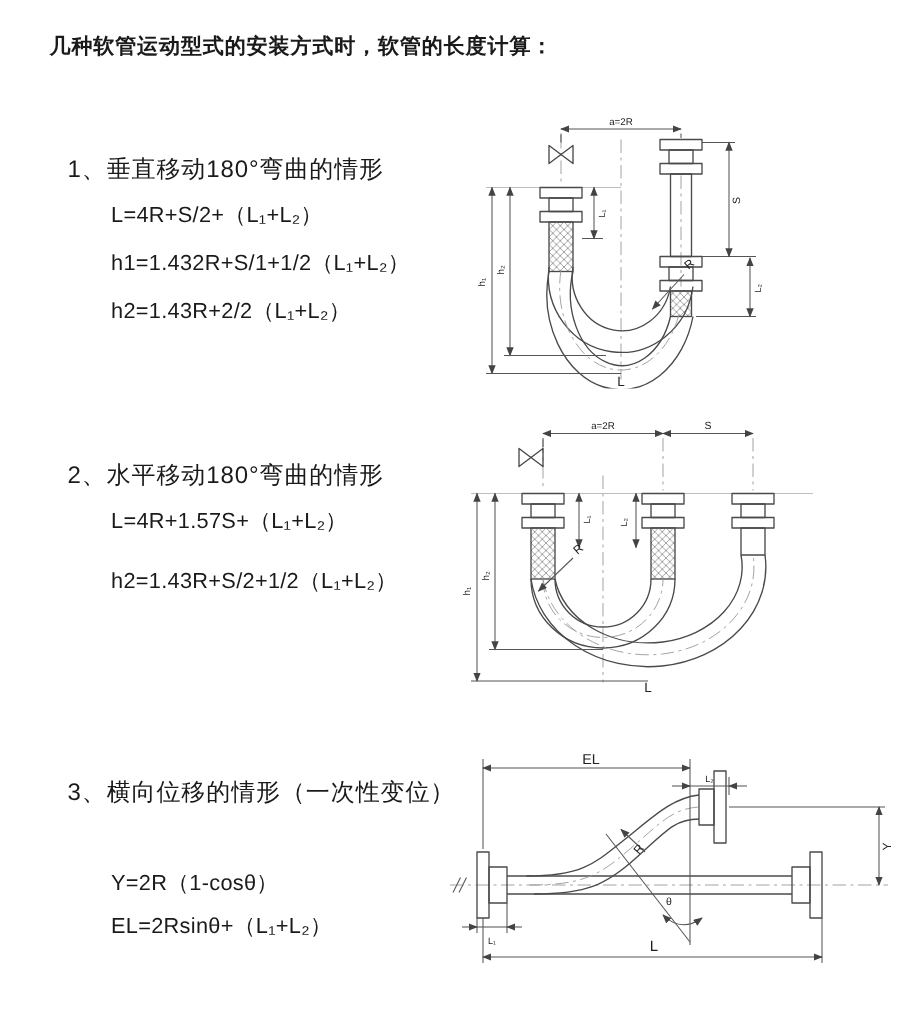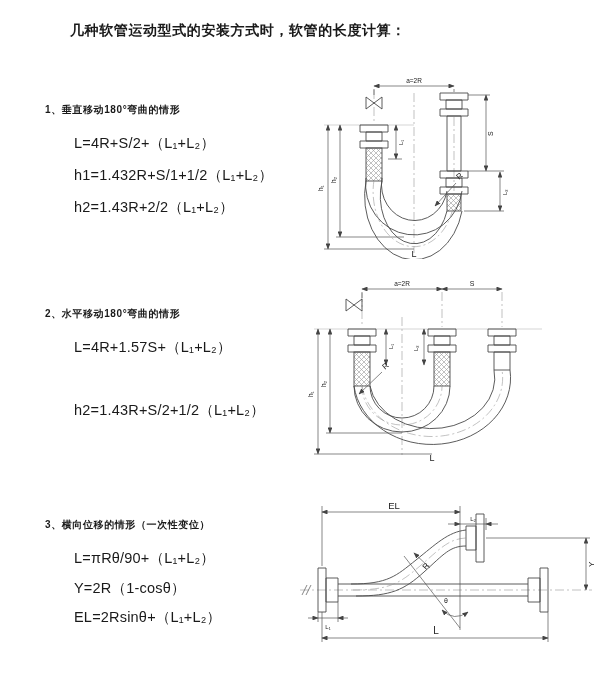--- a/index.html
+++ b/index.html
@@ -1,22 +1,22 @@
 <!DOCTYPE html>
 <html><head>
 <meta charset="utf-8">
 <style>
   html,body{margin:0;padding:0;background:#fff;}
   .page{position:relative;width:600px;height:675px;background:#ffffff;overflow:hidden;
         font-family:"Liberation Sans","DejaVu Sans",sans-serif;color:#1a1a1a;}
-  .title{position:absolute;left:33px;top:22px;font-size:14px;font-weight:bold;letter-spacing:.6px;margin-left:37px;}
-  .sec-heading{position:absolute;left:45px;font-size:10px;font-weight:bold;letter-spacing:.6px;}
+  .title{position:absolute;left:33px;top:22px;font-size:14px;font-weight:bold;letter-spacing:.6px;}
+  .sec-heading{position:absolute;left:45px;font-size:16px;font-weight:normal;letter-spacing:.6px;}
   .formula{position:absolute;left:74px;font-size:14.5px;letter-spacing:.2px;}
   .h1{top:103px}.f11{top:134px}.f12{top:166px}.f13{top:198px}
-  .h2{top:307px}.f21{top:338px}.f22{top:370px}.f23{top:401px}
+  .h2{top:307px}.f21{top:338px}.f22{top:370px}.f23{top:378px}
   .h3{top:518px}.f31{top:549px}.f32{top:579px}.f33{top:608px}
   svg{position:absolute;}
   .d1{left:306px;top:73px}.d2{left:304px;top:277px}.d3{left:296px;top:498px}
   .draw{stroke:#4a4a4a;stroke-width:.9;fill:none;stroke-linejoin:round;}
   .braid{fill:url(#hatch);stroke:#4a4a4a;stroke-width:.9;}
   .dim{stroke:#555;stroke-width:.7;fill:none;}
   .cl{stroke:#999;stroke-width:.6;fill:none;stroke-dasharray:9 3 2 3;}
   .ref{stroke:#aaa;stroke-width:.5;fill:none;}
   svg text{fill:#222;stroke:none;font-family:"Liberation Sans","DejaVu Sans",sans-serif;}
 </style>
@@ -30,21 +30,20 @@
   <div class="sec-heading h1">1、垂直移动180°弯曲的情形</div>
   <div class="formula f11">L=4R+S/2+（L₁+L₂）</div>
   <div class="formula f12">h1=1.432R+S/1+1/2（L₁+L₂）</div>
   <div class="formula f13">h2=1.43R+2/2（L₁+L₂）</div>
 
   <div class="sec-heading h2">2、水平移动180°弯曲的情形</div>
   <div class="formula f21">L=4R+1.57S+（L₁+L₂）</div>
   <div class="formula f23">h2=1.43R+S/2+1/2（L₁+L₂）</div>
 
   <div class="sec-heading h3">3、横向位移的情形（一次性变位）</div>
-  <div class="formula f31">L=πRθ/90+（L₁+L₂）</div>
   <div class="formula f32">Y=2R（1-cosθ）</div>
   <div class="formula f33">EL=2Rsinθ+（L₁+L₂）</div>
 
   <svg class="d1" width="238" height="186" viewBox="0 0 238 186">
     <defs>
       <marker id="arr" viewBox="0 0 10 8" refX="9" refY="4" markerWidth="9" markerHeight="7" orient="auto-start-reverse">
           <path d="M0,0 L10,4 L0,8 Z" fill="#444"></path>
         </marker>
       <pattern id="hatch" width="5" height="5" patternUnits="userSpaceOnUse">
         <path d="M0,5 L5,0 M0,0 L5,5" stroke="#999" stroke-width="0.6"></path>

